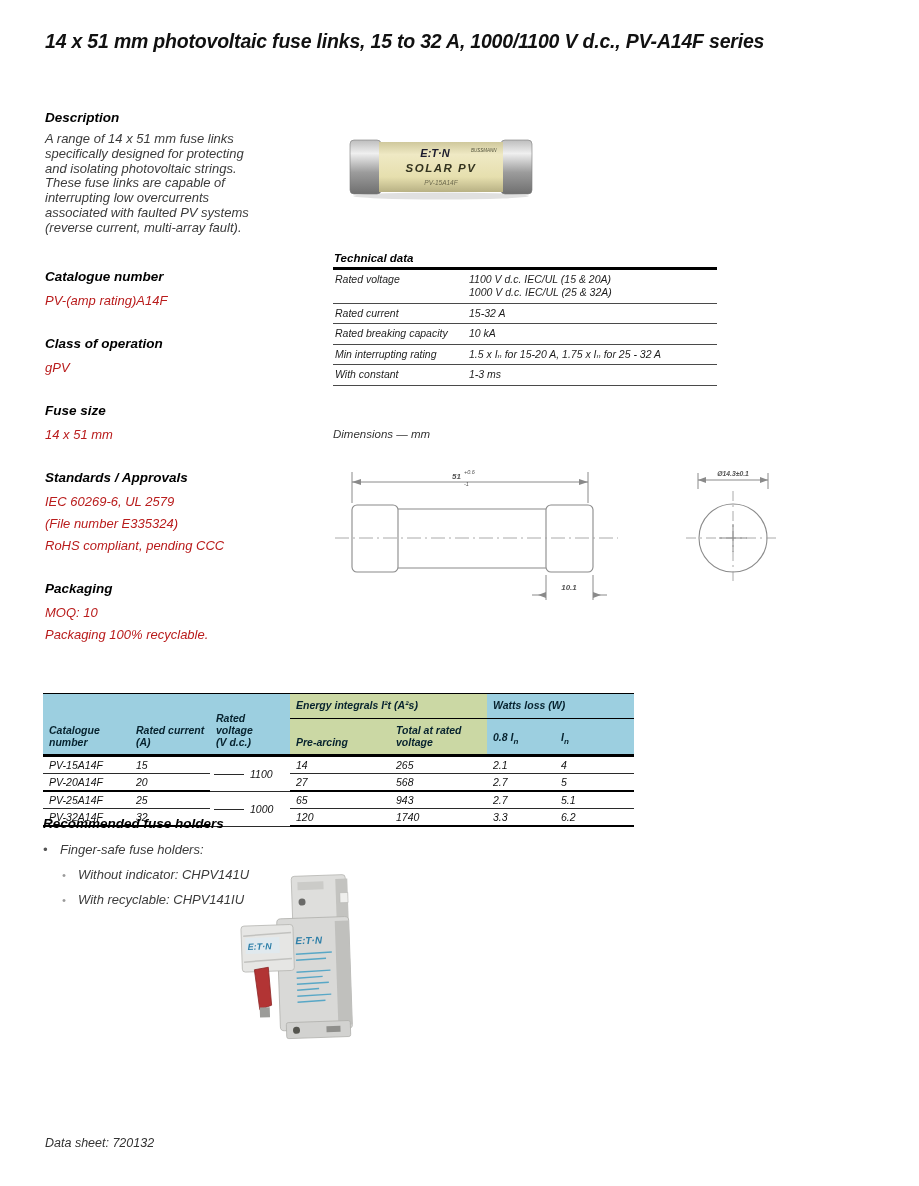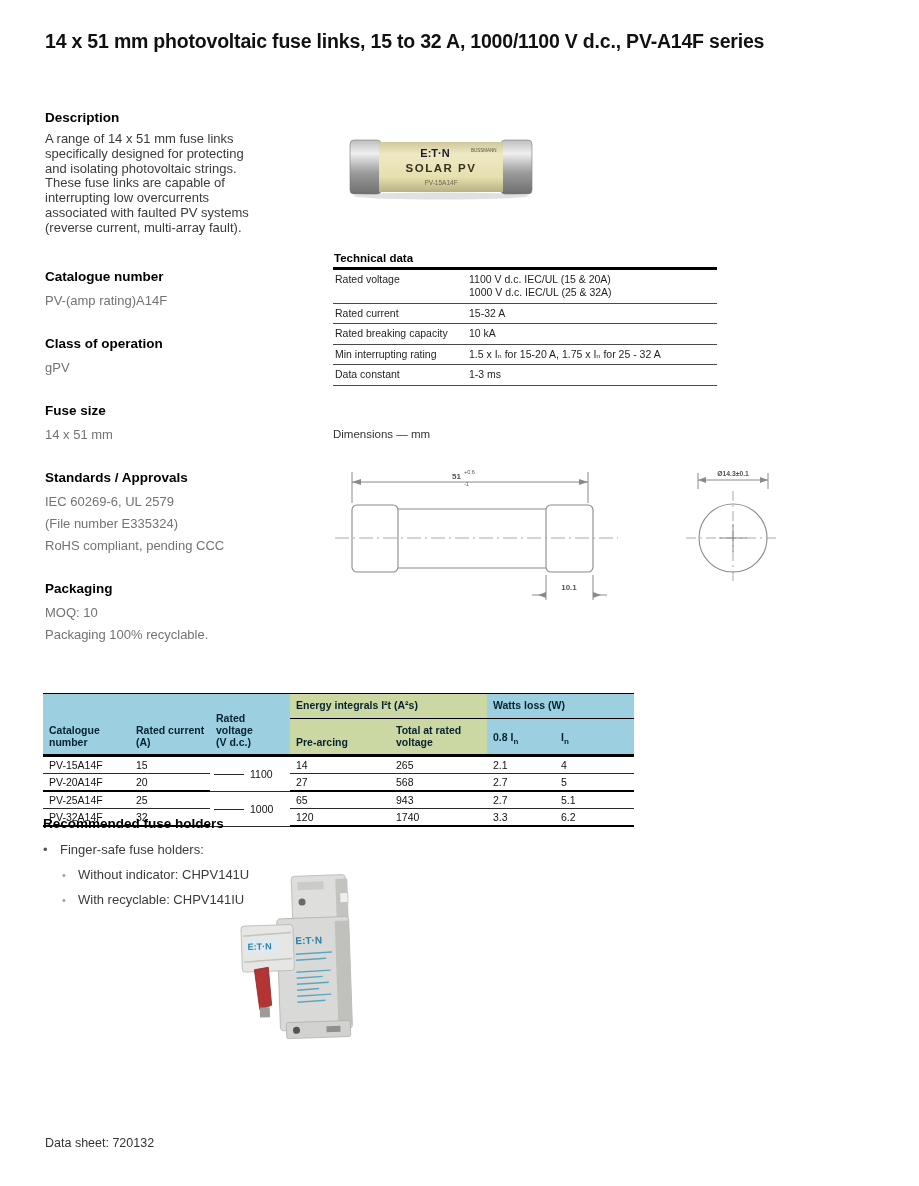--- a/index.html
+++ b/index.html
@@ -1,28 +1,28 @@
 <!DOCTYPE html>
 <html><head>
 <meta charset="utf-8">
 <style>
   * { margin:0; padding:0; box-sizing:border-box; }
   html,body { background:#fff; }
   body { font-family:"Liberation Sans","DejaVu Sans",sans-serif; color:#1a1a1a; }
-  .page { position:relative; width:830px; height:1186px; background:#ffffff; overflow:hidden; }
+  .page { position:relative; width:830px; height:1186px; background:#ffffff; overflow:hidden;font-style:italic; }
 
   
   .title { position:absolute; left:45px; top:30px; width:830px;
            font-size:19.5px; font-weight:bold; letter-spacing:-0.2px; color:#111; }
 
   
   .leftcol { position:absolute; left:45px; top:110px; width:222px; }
   .sec-h { font-size:13.5px; font-weight:bold; color:#000; line-height:16px; }
   .body-text { font-size:13px; color:#3b3b3b; line-height:14.8px; margin-top:6px; }
-  .val-line { font-size:13px; color:#737373; line-height:13px; margin-top:9px; }
+  .val-line { font-size:13px; color:#b91c1c; line-height:13px; margin-top:9px; }
   .gap-a { margin-top:33px; }
   .gap-b { margin-top:29px; }
 
   
   .fuse-photo { position:absolute; left:349px; top:138px; }
 
   
   .tech { position:absolute; left:333px; top:252px; width:384px; }
   .tech-h { font-size:11.5px; font-weight:bold; margin:0 0 3px 1px; color:#000; }
   .techtbl { width:100%; border-collapse:collapse; border-top:3px solid #000; font-size:10.5px; }
@@ -138,21 +138,21 @@
         </tr>
         <tr>
           <td class="lbl">Rated breaking capacity</td>
           <td class="val">10 kA</td>
         </tr>
         <tr>
           <td class="lbl">Min interrupting rating</td>
           <td class="val">1.5 x Iₙ for 15-20 A, 1.75 x Iₙ for 25 - 32 A</td>
         </tr>
         <tr>
-          <td class="lbl">Data constant</td>
+          <td class="lbl">With constant</td>
           <td class="val">1-3 ms</td>
         </tr>
       </tbody>
     </table>
   </div>
 
   <div class="dims-label">Dimensions — mm</div>
   <div class="dims-svg">
     <svg width="470" height="185" viewBox="0 0 470 185">
       <g stroke="#8a8a8a" stroke-width="1" fill="none">

